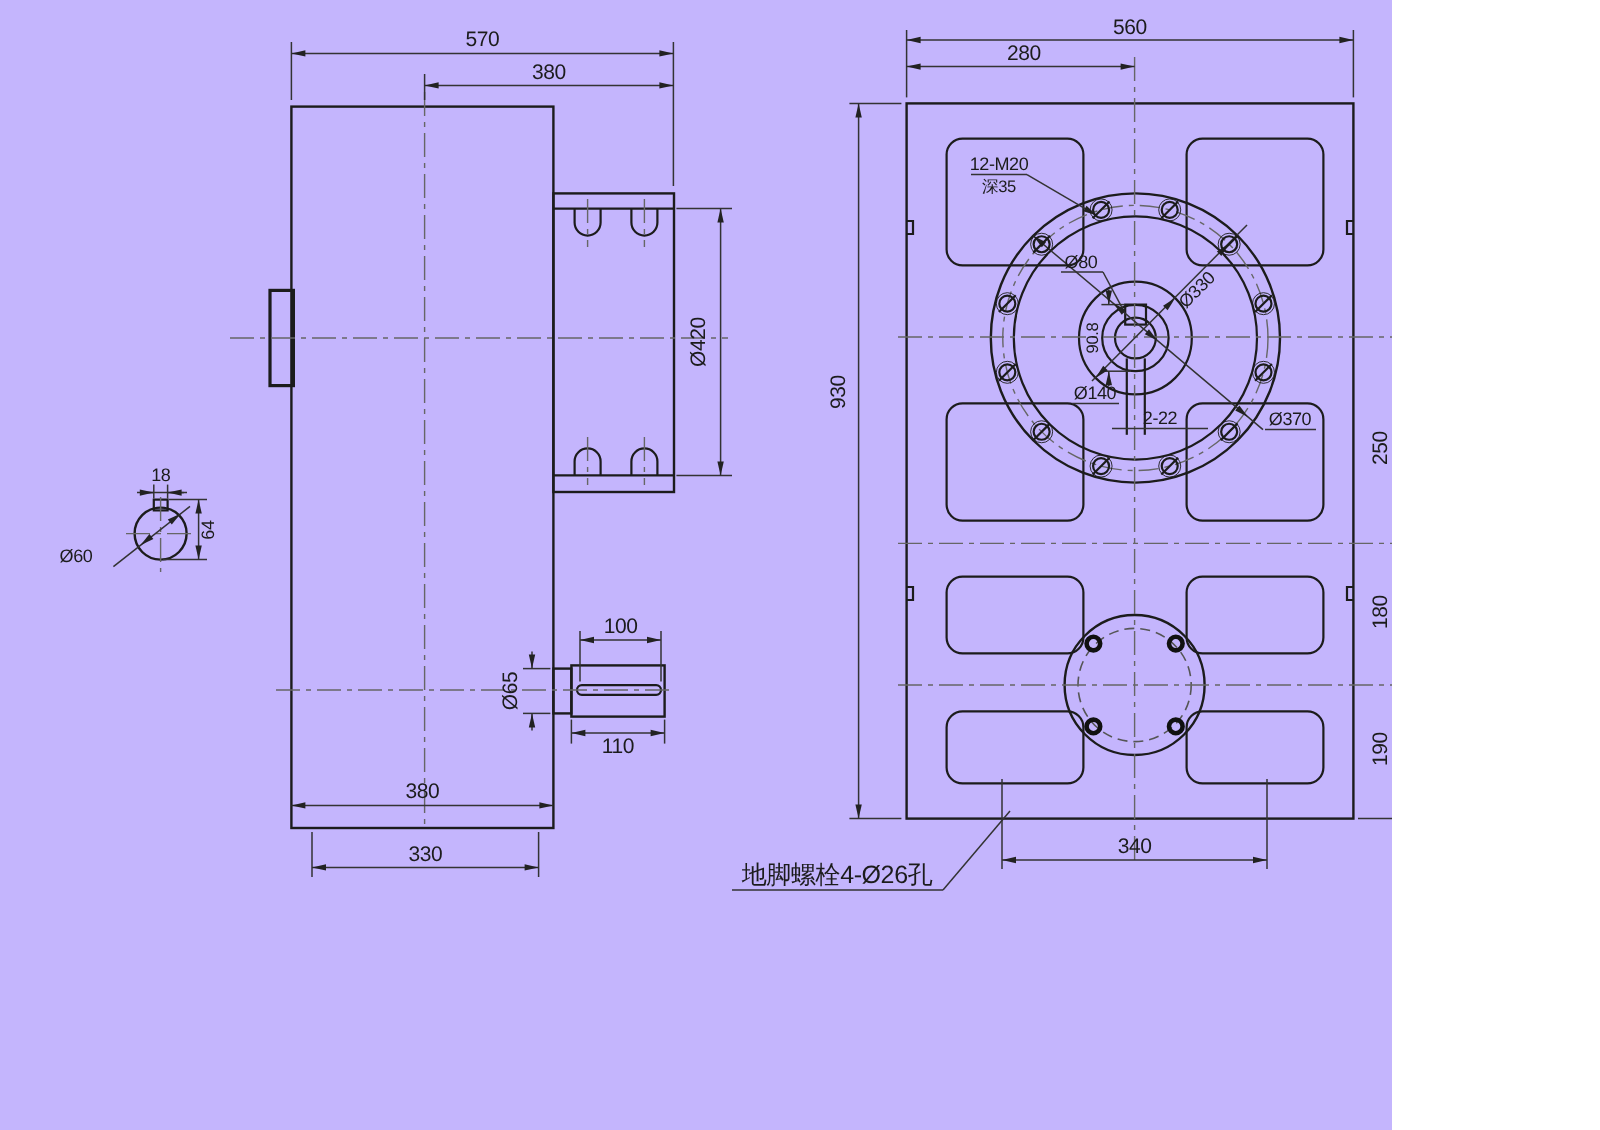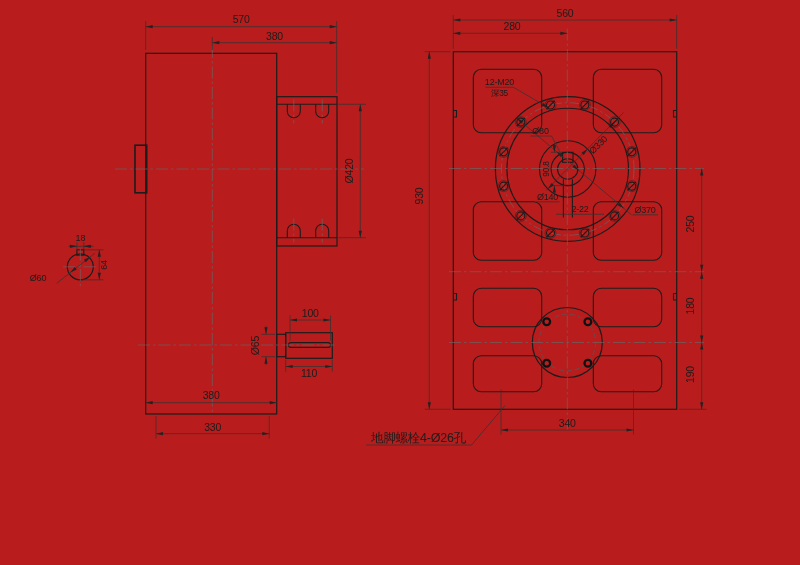--- a/index.html
+++ b/index.html
@@ -1,16 +1,16 @@
 <!DOCTYPE html>
 <html><head>
 <meta charset="utf-8">
 <style>
   html,body{margin:0;padding:0;background:#ffffff;}
-  .canvas{position:relative;width:800px;height:565px;background:#b91c1c;overflow:hidden;}
+  .canvas{position:relative;width:696px;height:565px;background:#c4b5fd;overflow:hidden;}
   svg{display:block;}
   svg text{font-family:"Liberation Sans","DejaVu Sans",sans-serif;fill:#1c1c1c;text-anchor:middle;letter-spacing:-0.2px;}
   .d{font-size:10.5px;}
   .sm{font-size:9px;}
   .xs{font-size:8.3px;}
   .cjk{font-size:12.5px;}
   .g{stroke:#1c1c1c;stroke-width:1.2;fill:none;}
   .g1{stroke:#1c1c1c;stroke-width:1.1;fill:none;}
   .g2{stroke:#1c1c1c;stroke-width:1.6;fill:none;}
   .thin{stroke:#1c1c1c;stroke-width:.45;fill:none;}

